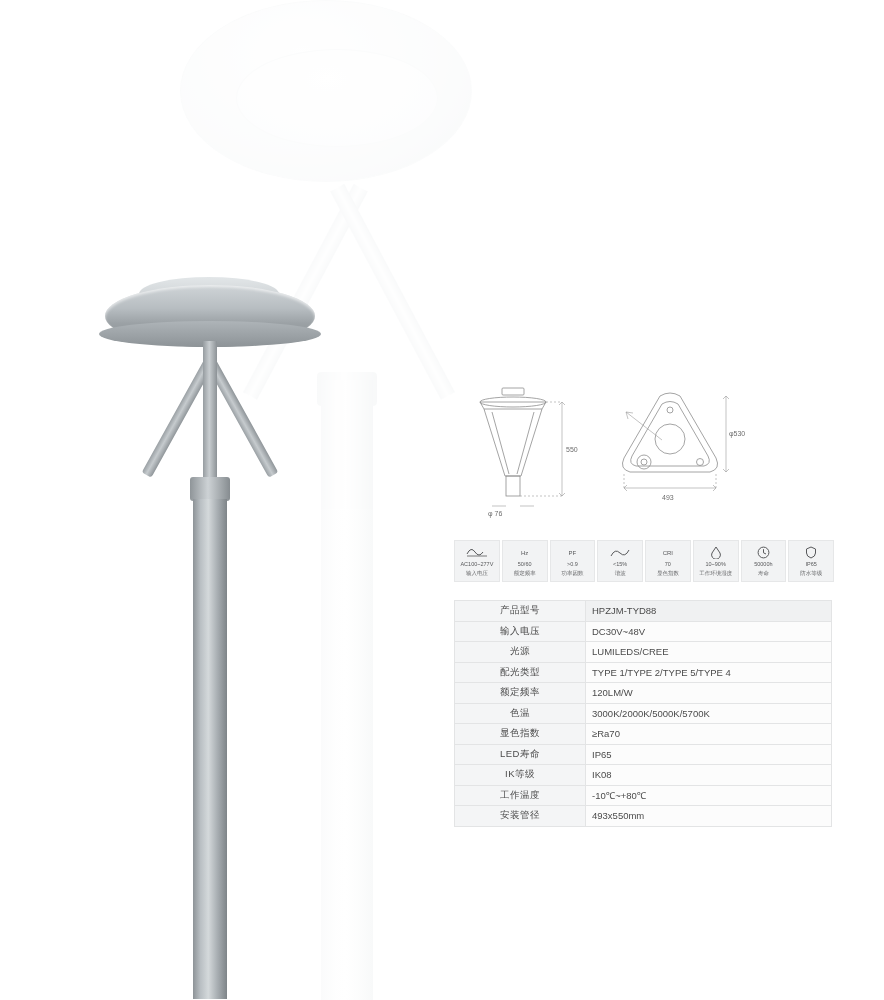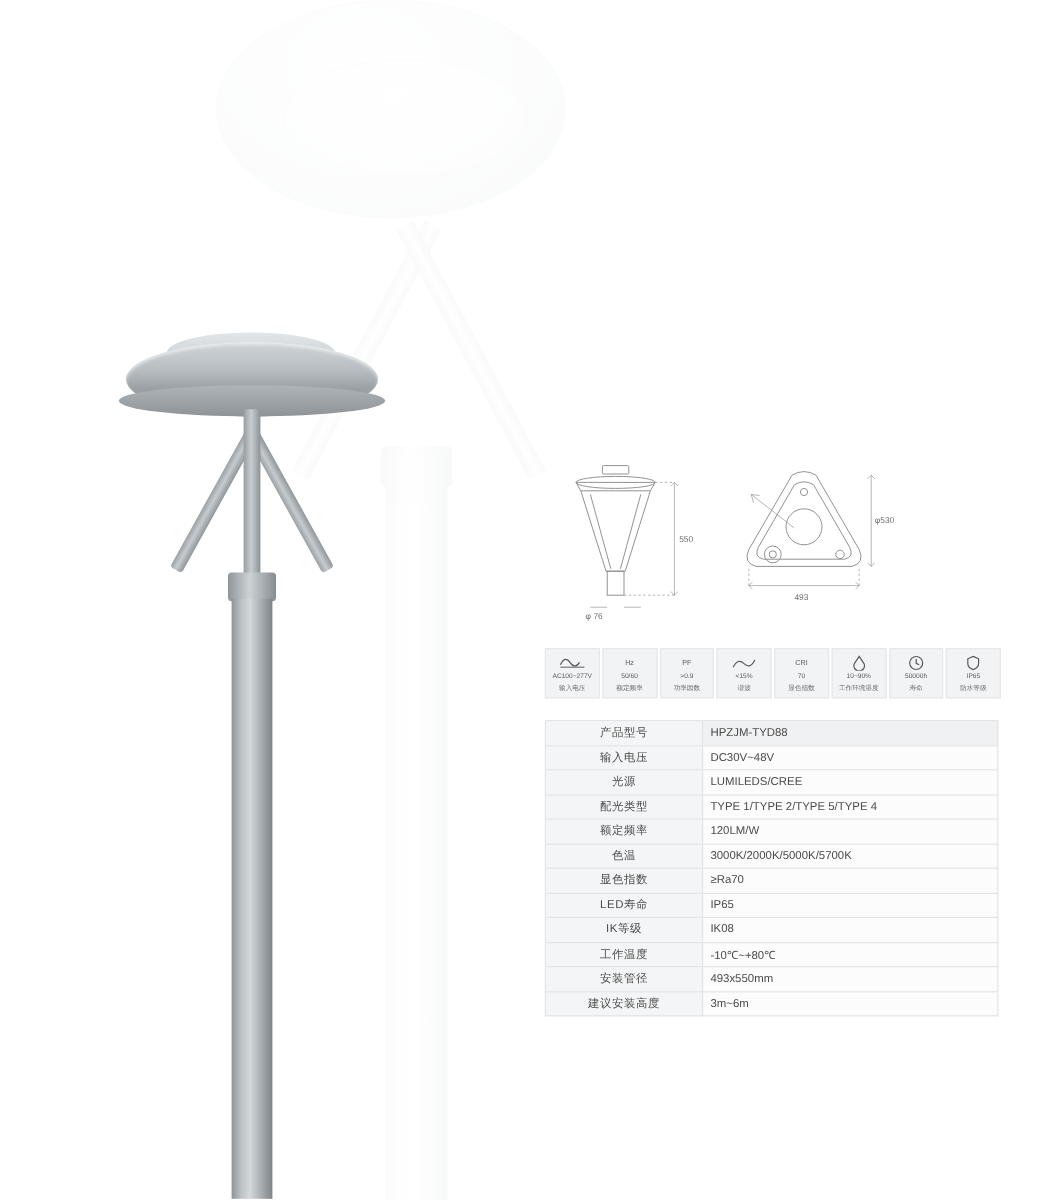--- a/index.html
+++ b/index.html
@@ -337,21 +337,17 @@
             <td class="v">IK08</td>
           </tr>
         <tr>
             <td class="k">工作温度</td>
             <td class="v">-10℃~+80℃</td>
           </tr>
         <tr>
             <td class="k">安装管径</td>
             <td class="v">493x550mm</td>
           </tr>
-        <tr>
-            <td class="k">建议安装高度</td>
-            <td class="v">3m~6m</td>
-          </tr>
       </tbody>
     </table>
 
   </div>
 </div>
 
 </body></html>

